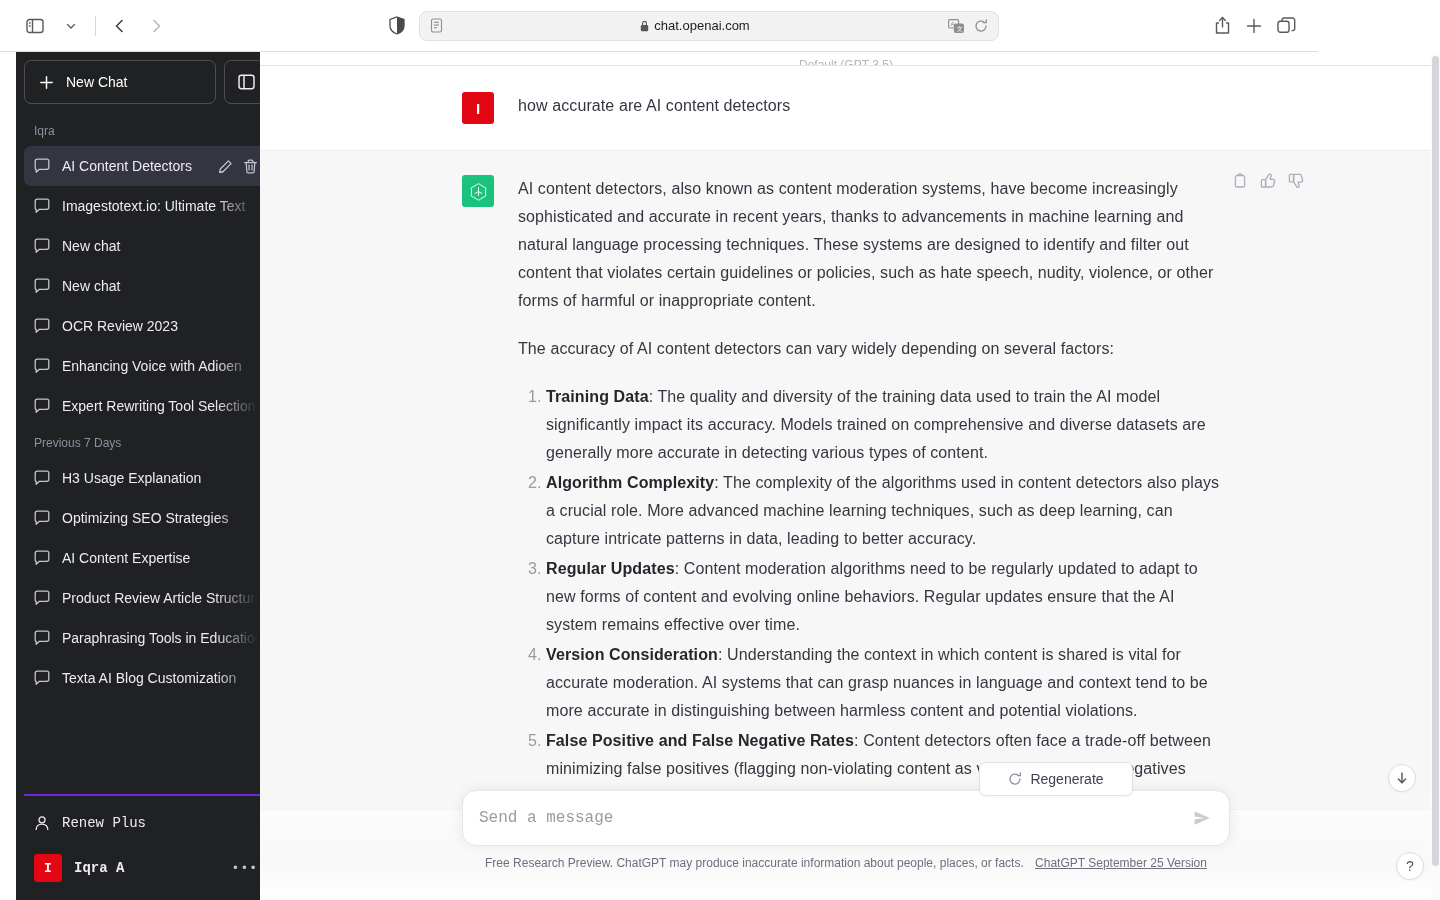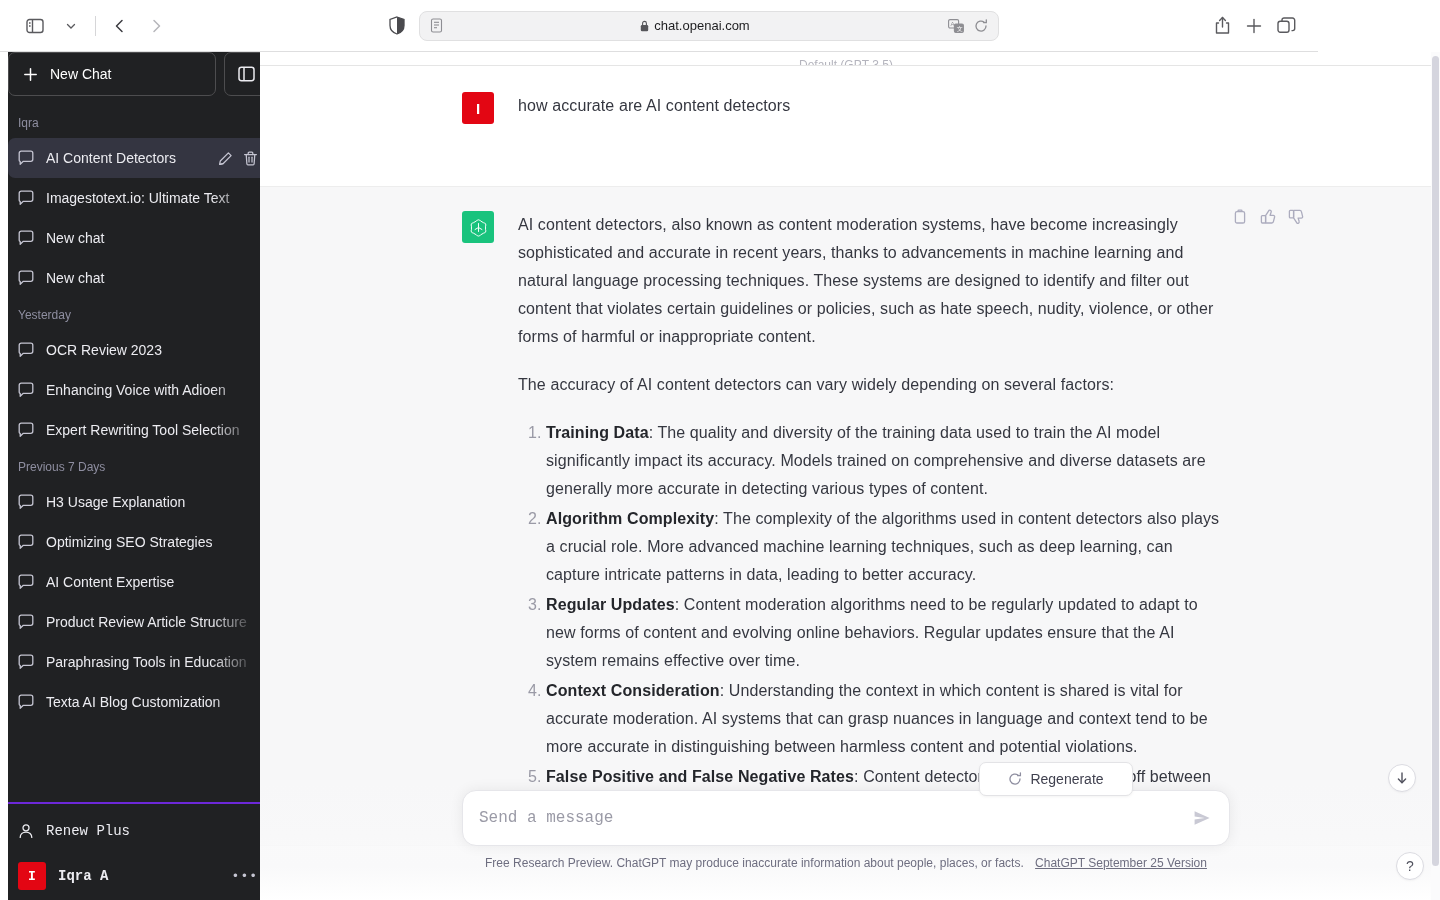--- a/index.html
+++ b/index.html
@@ -45,24 +45,25 @@
     flex: 1; text-align: center;
     font-size: 13px; color: #1d1d1f;
     display: flex; align-items: center; justify-content: center; gap: 5px;
   }
   .url-bar-right { display:flex; align-items:center; gap: 10px; color:#8e8e93; }
 
   .chrome-right { display: flex; align-items: center; gap: 14px; padding-right: 22px; color:#5a5a5e; }
 
   
   .sidebar {
-    position: absolute; top: 52px; left: 8px;
+    position: absolute; top: 52px; left: 16px;
     width: 260px; height: 848px;
     background: #202123;
     display: flex; flex-direction: column;
+    padding: 8px;
     color: #ececf1;
   }
   .sidebar-top { display: flex; gap: 8px; margin-bottom: 6px; }
   .new-chat-btn {
     flex: 1; height: 44px;
     border: 1px solid #4d4d4f;
     border-radius: 7px;
     display: flex; align-items: center; gap: 12px;
     padding: 0 14px;
     font-size: 14px; color: #ffffff;
@@ -138,21 +139,21 @@
   .model-label {
     font-size: 12px; color: #b4b4bd;
     transform: translateY(7px);
     white-space: nowrap;
   }
 
   .thread { position: absolute; top: 14px; left: 0; width: 1172px; }
 
   .msg-row { width: 1172px; display: flex; justify-content: center; }
   .msg-row.user { background: #ffffff; }
-  .msg-row.assistant { background: #f7f7f8; border-top: 1px solid #ededed; border-bottom: 1px solid #ededed; margin-top: 36px; }
+  .msg-row.assistant { background: #f7f7f8; border-top: 1px solid #ededed; border-bottom: 1px solid #ededed; }
 
   .msg-inner {
     width: 768px; display: flex; gap: 24px;
     padding: 24px 0 24px 0;
     position: relative;
   }
   .msg-avatar { flex: 0 0 32px; }
   .av-user {
     width: 32px; height: 32px; border-radius: 3px;
     background: #e30613; color: #fff;
@@ -418,21 +419,20 @@
 
     <div class="chat-item">
       <span class="bubble-icon">
         <svg width="16" height="16" viewBox="0 0 16 16" fill="none" stroke="currentColor" stroke-width="1.3" stroke-linejoin="round">
             <path d="M1.2 3.2 A2 2 0 0 1 3.2 1.2 H12.8 A2 2 0 0 1 14.8 3.2 V9.3 A2 2 0 0 1 12.8 11.3 H5.3 L2.2 14.2 V11.3 A1 1 0 0 1 1.2 10.3 Z"></path>
           </svg>
       </span>
       <span class="chat-title">New chat</span>
     </div>
 
-    <div class="group-label">Yesterday</div>
 
     <div class="chat-item">
       <span class="bubble-icon">
         <svg width="16" height="16" viewBox="0 0 16 16" fill="none" stroke="currentColor" stroke-width="1.3" stroke-linejoin="round">
             <path d="M1.2 3.2 A2 2 0 0 1 3.2 1.2 H12.8 A2 2 0 0 1 14.8 3.2 V9.3 A2 2 0 0 1 12.8 11.3 H5.3 L2.2 14.2 V11.3 A1 1 0 0 1 1.2 10.3 Z"></path>
           </svg>
       </span>
       <span class="chat-title">OCR Review 2023</span>
     </div>
 
@@ -567,21 +567,21 @@
             <li>
               <b>Training Data</b><span>: The quality and diversity of the training data used to train the AI model significantly impact its accuracy. Models trained on comprehensive and diverse datasets are generally more accurate in detecting various types of content.</span>
             </li>
             <li>
               <b>Algorithm Complexity</b><span>: The complexity of the algorithms used in content detectors also plays a crucial role. More advanced machine learning techniques, such as deep learning, can capture intricate patterns in data, leading to better accuracy.</span>
             </li>
             <li>
               <b>Regular Updates</b><span>: Content moderation algorithms need to be regularly updated to adapt to new forms of content and evolving online behaviors. Regular updates ensure that the AI system remains effective over time.</span>
             </li>
             <li>
-              <b>Context Consideration</b><span>: Understanding the context in which content is shared is vital for accurate moderation. AI systems that can grasp nuances in language and context tend to be more accurate in distinguishing between harmless content and potential violations.</span>
+              <b>Version Consideration</b><span>: Understanding the context in which content is shared is vital for accurate moderation. AI systems that can grasp nuances in language and context tend to be more accurate in distinguishing between harmless content and potential violations.</span>
             </li>
             <li>
               <b>False Positive and False Negative Rates</b><span>: Content detectors often face a trade-off between minimizing false positives (flagging non-violating content as violating) and false negatives</span>
             </li>
           </ol>
         </div>
 
         <div class="msg-actions">
           <span class="act-btn">
             <svg width="16" height="16" viewBox="0 0 16 16" fill="none" stroke="currentColor" stroke-width="1.3" stroke-linejoin="round">

